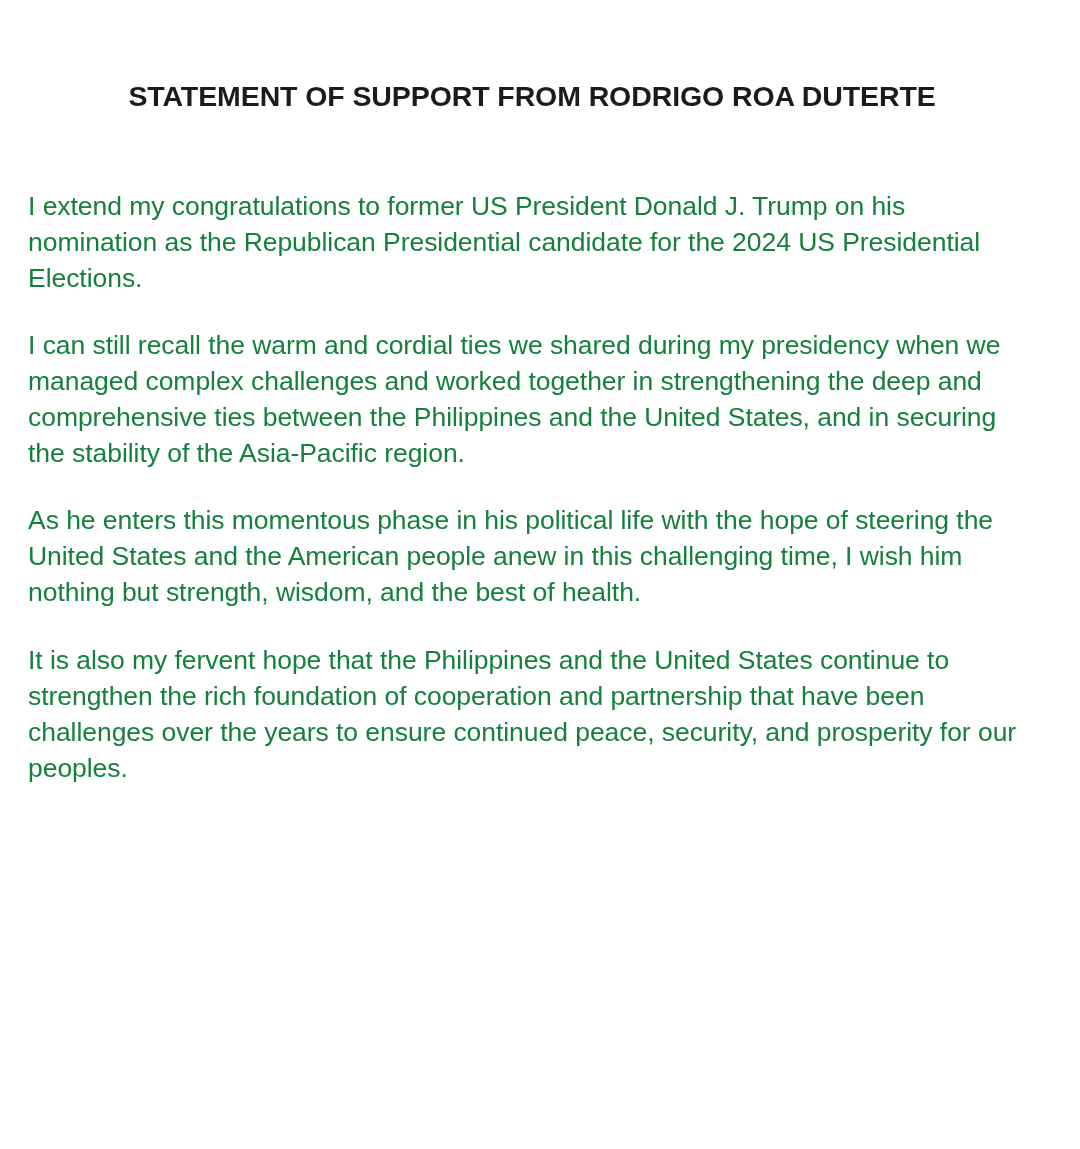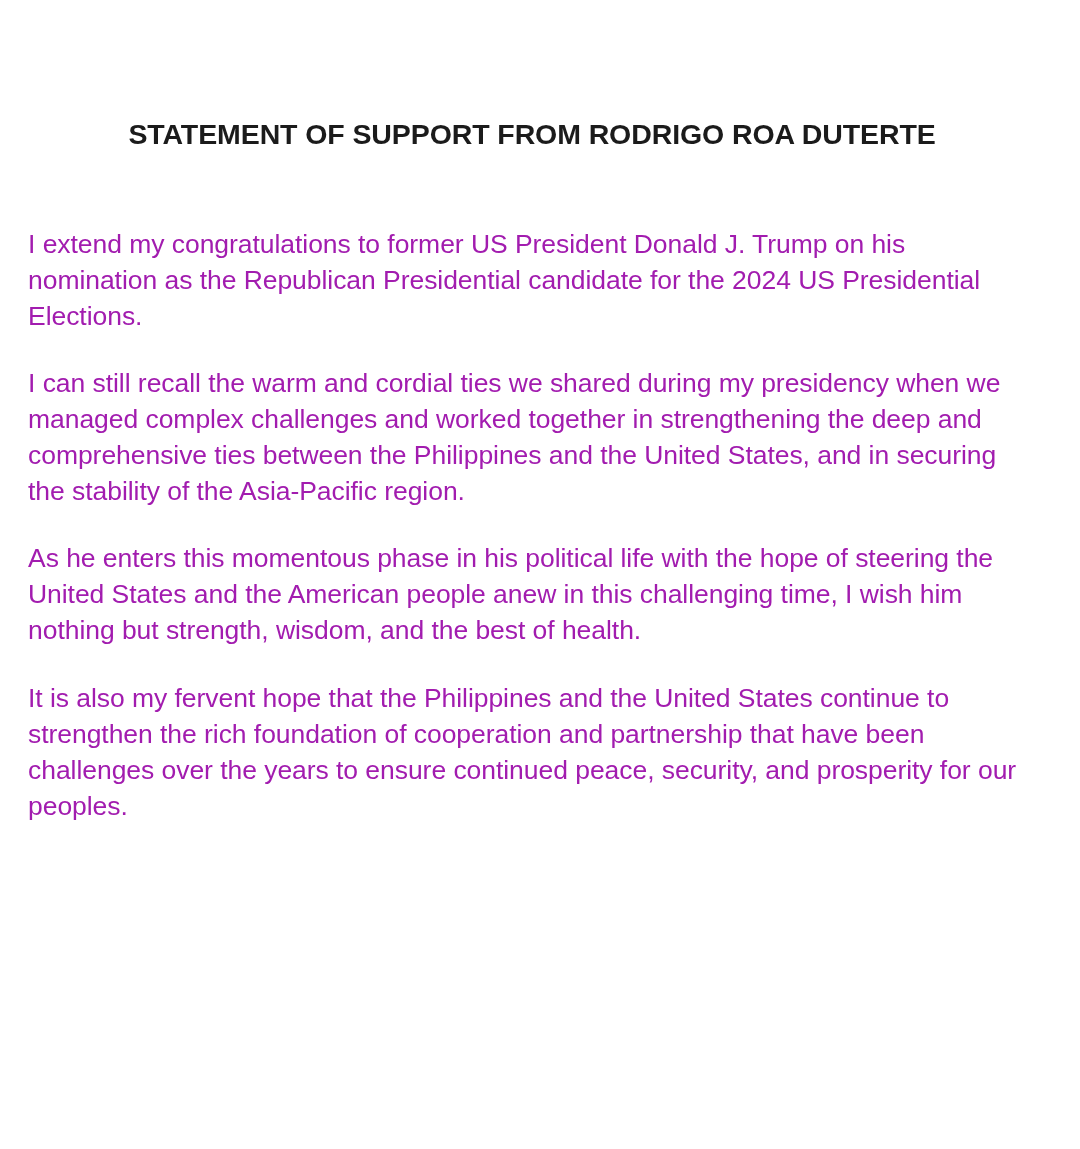--- a/index.html
+++ b/index.html
@@ -11,21 +11,21 @@
     width: 1080px;
     height: 1149px;
     font-family: "Liberation Sans", sans-serif;
     color: #231f20;
     overflow: hidden;
   }
   .page {
     box-sizing: border-box;
     width: 1080px;
     height: 943px;
-    padding: 116px 44px 0 28px;
+    padding: 78px 44px 0 28px;
     background: #ffffff;
   }
   .doc-title {
     text-align: center;
     font-weight: bold;
     font-size: 28.5px;
     line-height: 1.27;
     letter-spacing: -0.1px;
     color: #1b1b1b;
     margin: 0 0 0 0;
@@ -35,21 +35,21 @@
     display: block;
     white-space: nowrap;
   }
   .body-block {
     margin-top: 74px;
     padding-left: 0px;
   }
   .para {
     font-size: 26.5px;
     line-height: 1.36;
-    color: #a21caf;
+    color: #15803d;
     margin: 0 0 31px 0;
     letter-spacing: -0.05px;
     max-width: 1015px;
     text-align: left;
   }
   .para:last-child {
     margin-bottom: 0;
   }
 </style>
 </head>

